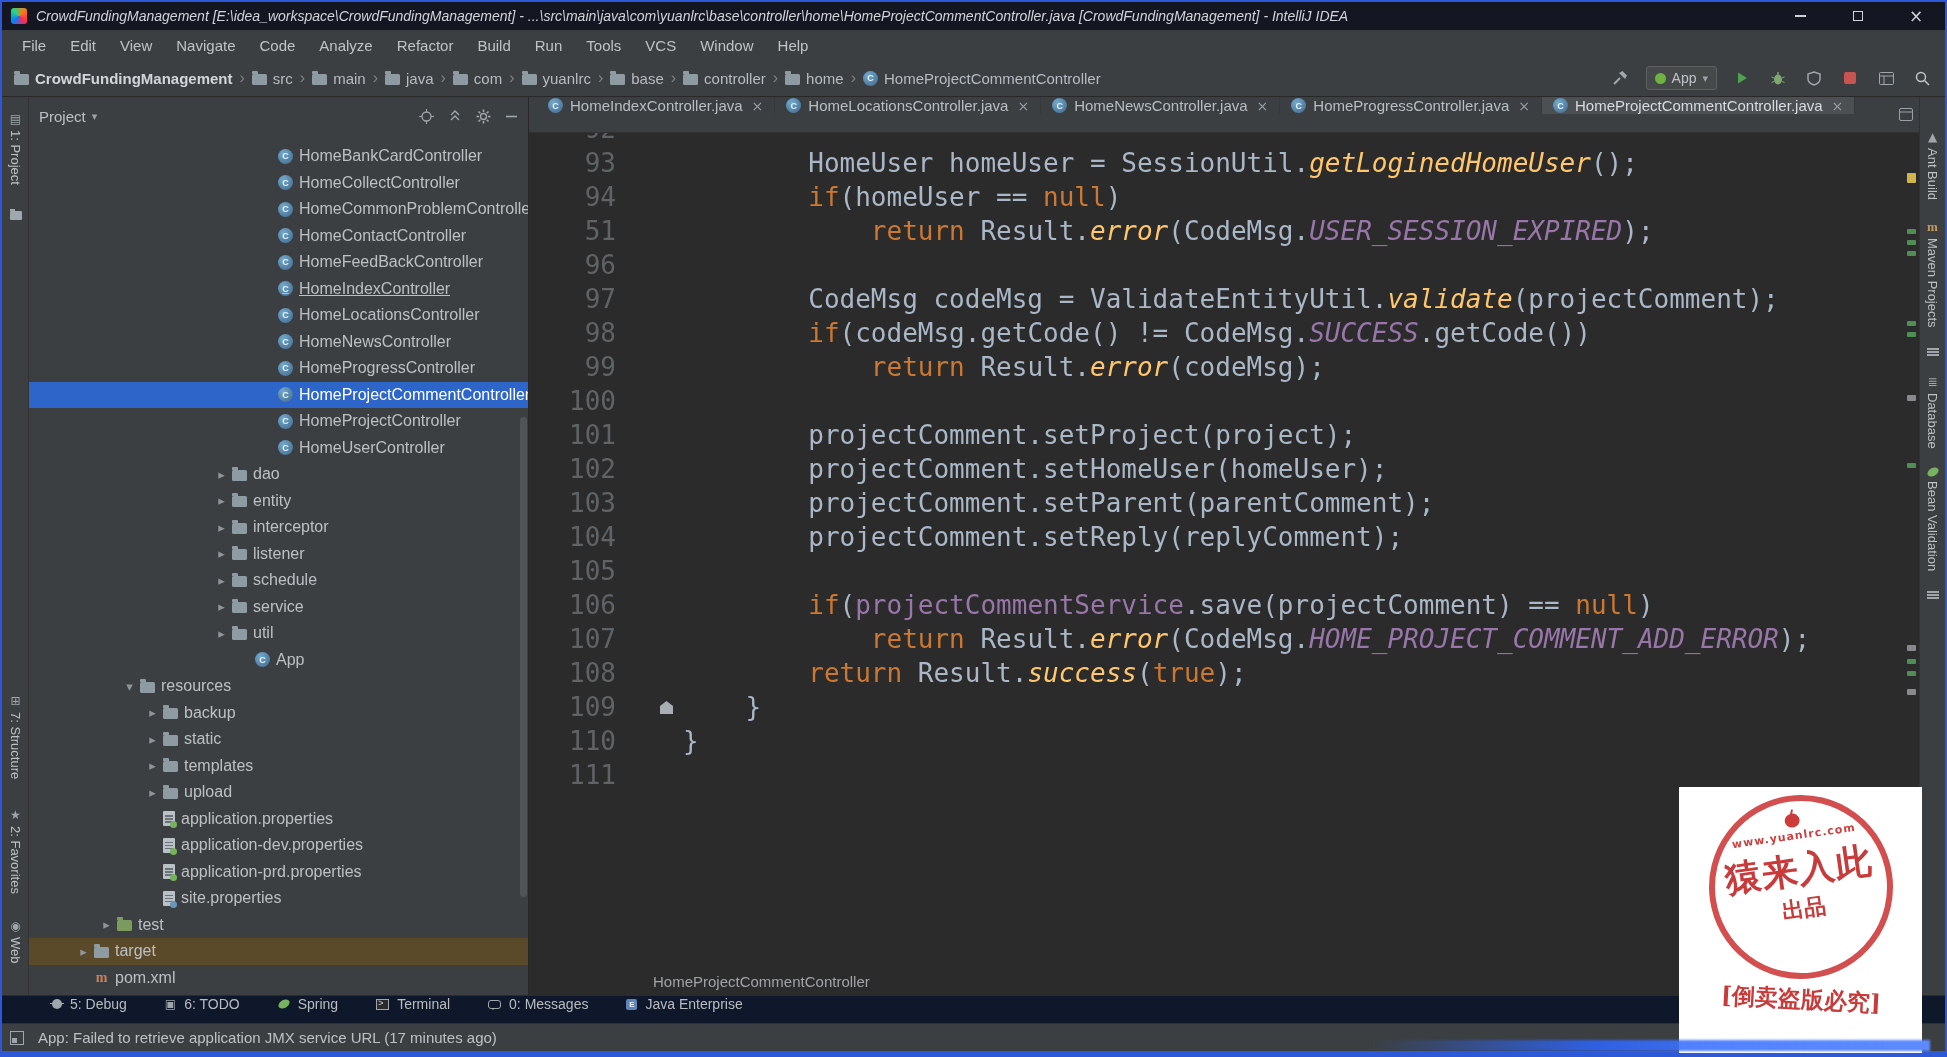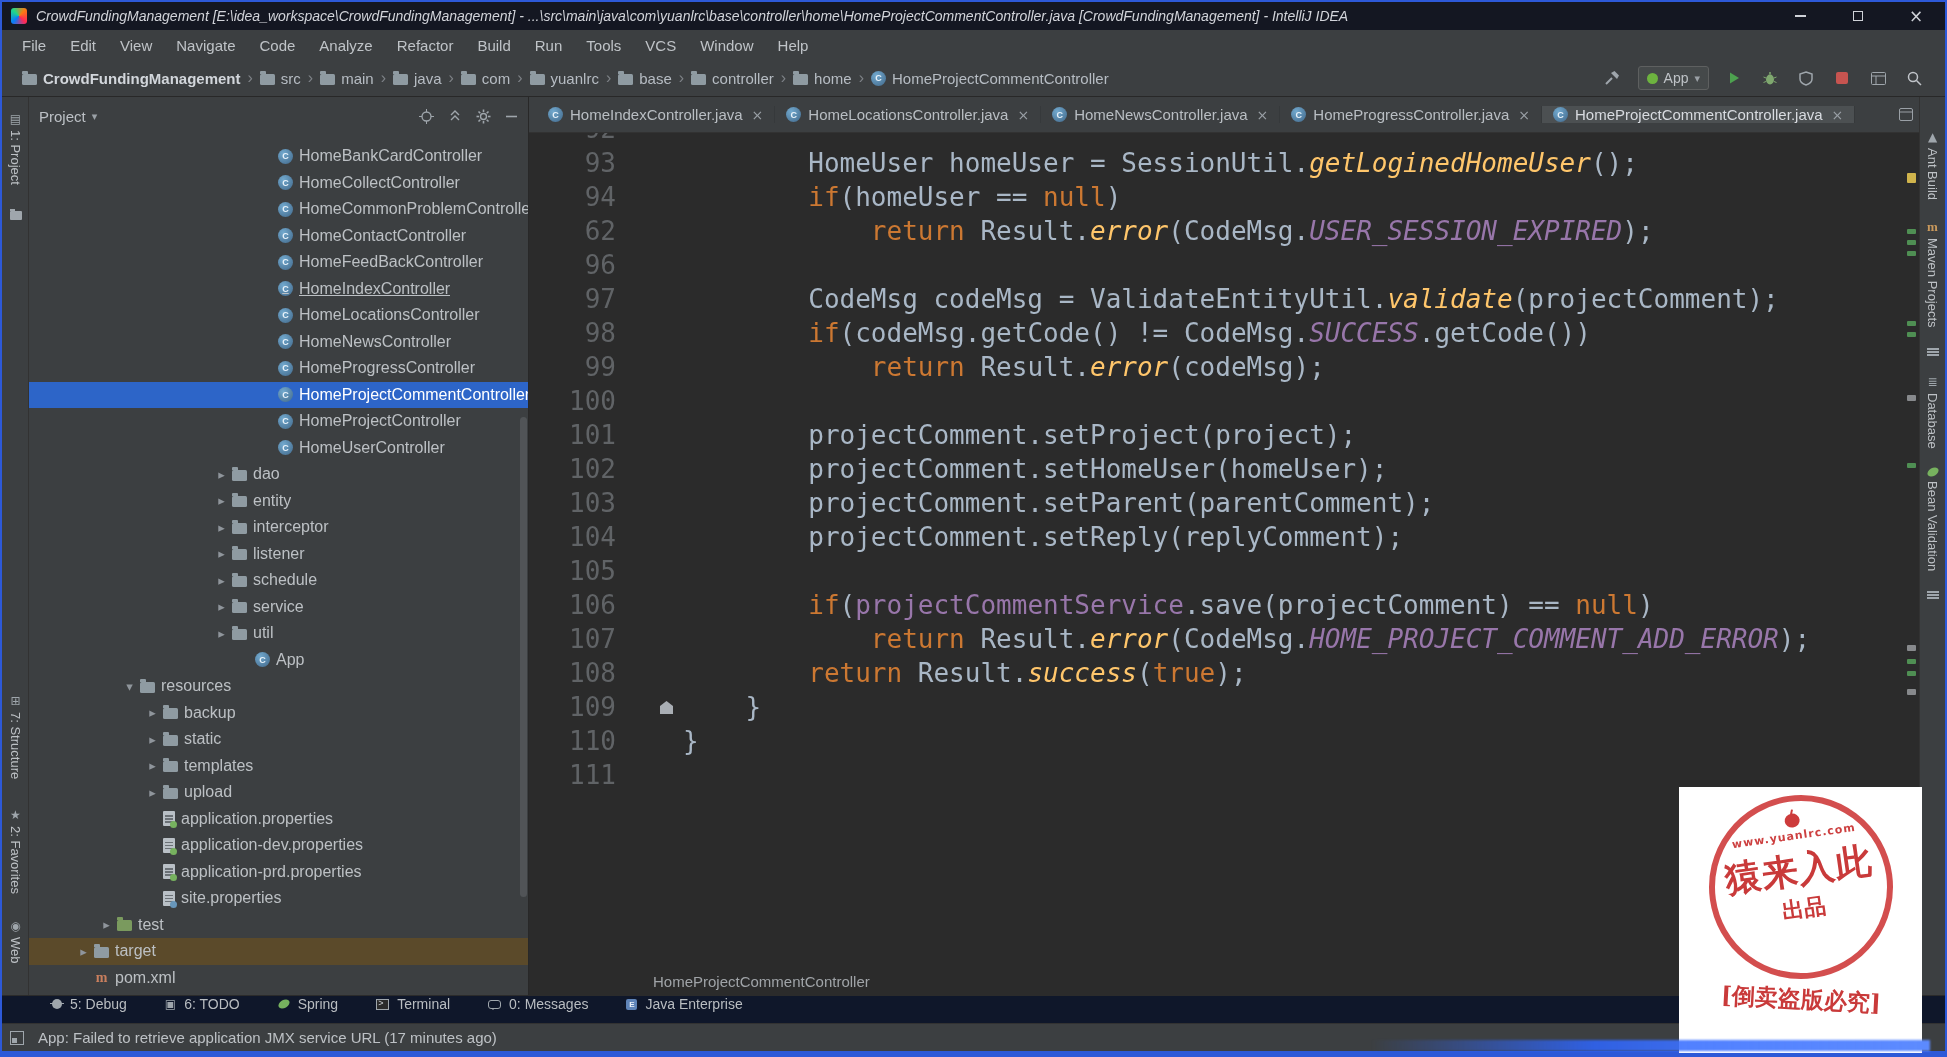--- a/index.html
+++ b/index.html
@@ -21,21 +21,21 @@
   .wb-max { width:10px; height:10px; border:1.5px solid #cfd2d8; }
   .wb-close { font-size:17px; color:#cfd2d8; line-height:1; font-family:"DejaVu Sans",sans-serif; }
 
   
   .menubar { position:absolute; top:28px; left:0; right:0; height:30px; background:#3c3f41;
     display:flex; align-items:center; padding-left:8px; font-size:15px; color:#bfc3c7; }
   .menu-item { padding:0 12px; }
 
   
   .navbar { position:absolute; top:58px; left:0; right:0; height:37px; background:#3c3f41;
-    border-bottom:1px solid #282828; display:flex; align-items:center; padding:0 20px; }
+    border-bottom:1px solid #282828; display:flex; align-items:center; padding:0 12px; }
   .crumbs { display:flex; align-items:center; gap:4px; font-size:15px; color:#b6bcc3; overflow:hidden; }
   .crumb { display:flex; align-items:center; gap:6px; white-space:nowrap; }
   .crumb:first-child .crumb-label { font-weight:700; color:#d2d6db; }
   .crumb-sep { color:#7d8186; padding:0 3px; font-size:16px; }
   .nav-toolbar { margin-left:auto; display:flex; align-items:center; gap:14px; flex:none; }
   .tb-btn { display:flex; align-items:center; justify-content:center; width:22px; height:22px; }
   .run-combo { display:flex; align-items:center; gap:6px; background:#45494a; border:1px solid #5e6060;
     border-radius:3px; height:24px; padding:0 8px; color:#bfc3c7; font-size:14px; }
   .boot-dot { width:11px; height:11px; border-radius:50%; background:#6db33f; }
   .caret { color:#9aa0a6; font-size:11px; font-family:"DejaVu Sans",sans-serif; }
@@ -98,21 +98,21 @@
   .icon-file.spring::before { content:""; position:absolute; right:-2px; bottom:-2px; width:7px; height:7px;
     border-radius:50%; background:#77b25f; z-index:1; }
   .icon-file.plain::before { content:""; position:absolute; right:-2px; bottom:-2px; width:7px; height:7px;
     border-radius:50%; background:#6897bb; z-index:1; }
   .icon-pom { width:15px; height:15px; display:inline-flex; align-items:center; justify-content:center; flex:none; }
   .icon-pom::after { content:"m"; color:#c97f5e; font:700 14px "Liberation Serif",serif; }
 
   
   .editor-area { position:absolute; left:527px; top:0; right:26px; bottom:0; background:#2b2b2b; }
   .tabbar { position:absolute; top:0; left:0; right:0; height:36px; background:#3c3f41;
-    border-bottom:1px solid #323232; display:flex; align-items:center; padding-left:8px; }
+    border-bottom:1px solid #323232; display:flex; align-items:flex-start; padding-left:8px; }
   .tab { display:flex; align-items:center; gap:7px; padding:0 11px; font-size:15px; color:#b9bec3;
     border-right:1px solid #36393b; white-space:nowrap; }
   .tab.active { background:#4c5052; color:#d8dbe0; }
   .tab-close { color:#9aa0a6; font-size:14px; font-family:"DejaVu Sans",sans-serif; margin-left:2px; }
   .tabbar-end { position:absolute; right:6px; top:10px; }
 
   .code-area { position:absolute; top:36px; left:0; right:0; bottom:28px; overflow:hidden;
     font:26px/34px "DejaVu Sans Mono", monospace; }
   .eline { display:flex; height:34px; }
   .ln { width:55px; flex:none; text-align:right; color:#606366;margin-left:32px; }
@@ -570,21 +570,21 @@
             <span class="ln">93</span>
             <span class="gslot"></span>
             <span class="ecode"><span class="tk-d">        HomeUser homeUser = SessionUtil.</span><span class="tk-sm">getLoginedHomeUser</span><span class="tk-d">();</span></span>
           </div>
           <div class="eline">
             <span class="ln">94</span>
             <span class="gslot"></span>
             <span class="ecode"><span class="tk-d">        </span><span class="tk-k">if</span><span class="tk-d">(homeUser == </span><span class="tk-k">null</span><span class="tk-d">)</span></span>
           </div>
           <div class="eline">
-            <span class="ln">62</span>
+            <span class="ln">51</span>
             <span class="gslot"></span>
             <span class="ecode"><span class="tk-d">            </span><span class="tk-k">return</span><span class="tk-d"> Result.</span><span class="tk-sm">error</span><span class="tk-d">(CodeMsg.</span><span class="tk-c">USER_SESSION_EXPIRED</span><span class="tk-d">);</span></span>
           </div>
           <div class="eline">
             <span class="ln">96</span>
             <span class="gslot"></span>
             <span class="ecode"></span>
           </div>
           <div class="eline">
             <span class="ln">97</span>

